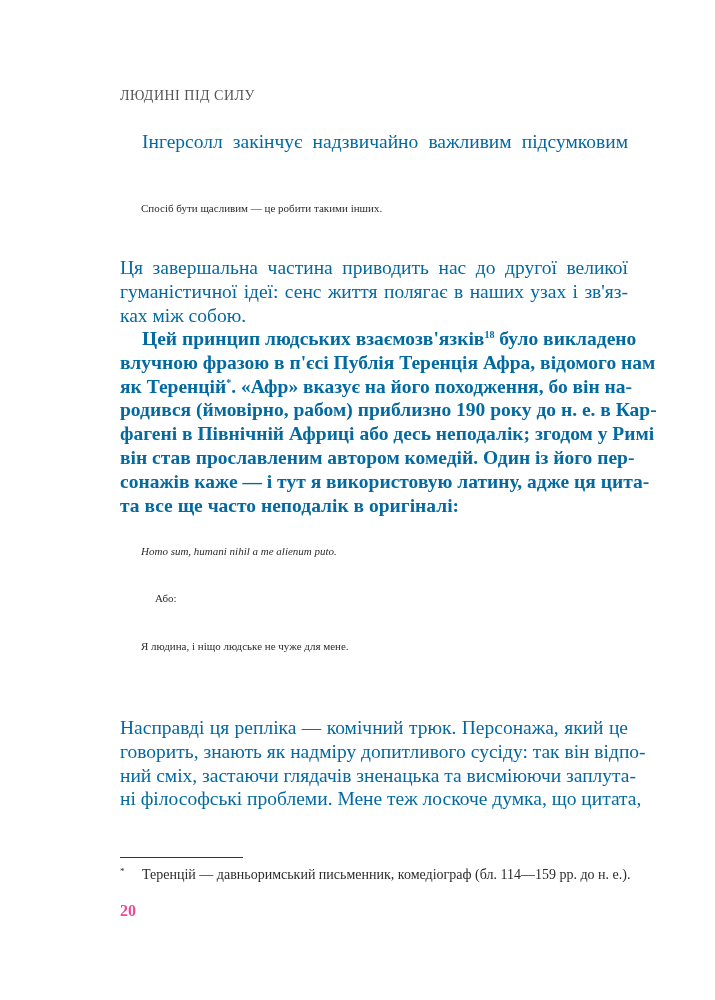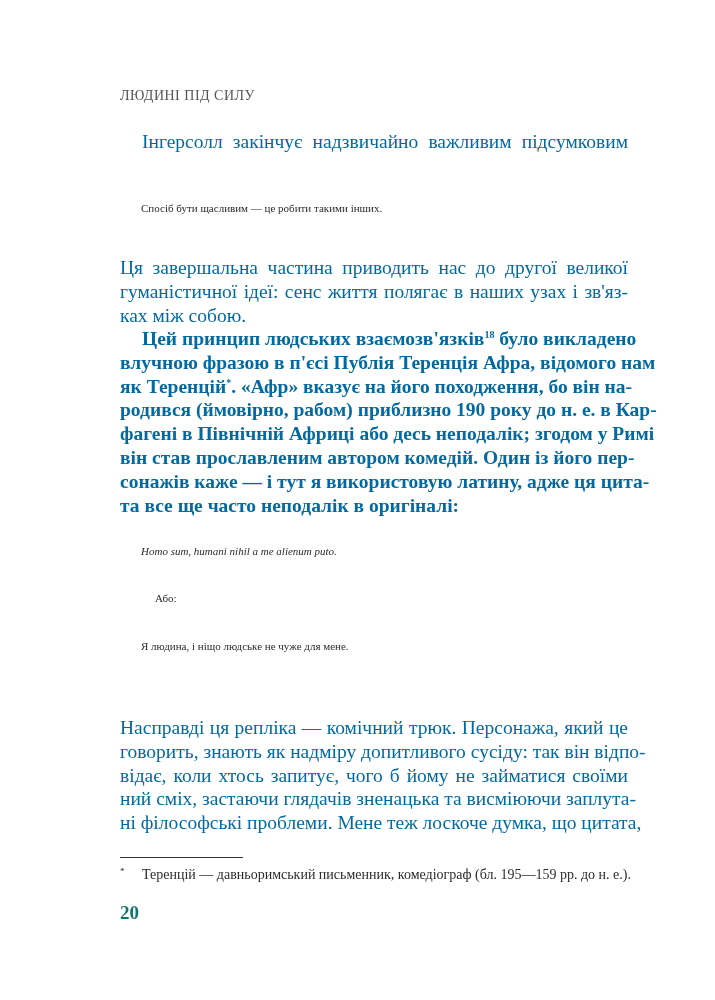--- a/index.html
+++ b/index.html
@@ -89,22 +89,22 @@
       width: 22px;
       font-size: 9px;
       vertical-align: 5px;
     }
     .page-number {
       position: absolute;
       left: 120px;
       top: 902px;
       font-family: "Liberation Serif", serif;
       font-weight: bold;
-      font-size: 19px;
-      color: #0f766e;
+      font-size: 16px;
+      color: #ec4899;
     }
   </style>
 </head>
 <body>
 
 <div class="page">
 
   <div class="running-head">ЛЮДИНІ ПІД СИЛУ</div>
 
   <div class="body-text" style="top:130px;">
@@ -132,25 +132,24 @@
 
   <div class="quote italic" style="top:545px;font-style:italic;">Homo sum, humani nihil a me alienum puto.</div>
 
   <div class="quote" style="top:592px;margin-left:14px;">Або:</div>
 
   <div class="quote" style="top:640px;">Я людина, і ніщо людське не чуже для мене.</div>
 
   <div class="body-text" style="top:688px;margin-top:28px;">
     <span class="body-line">Насправді ця репліка — комічний трюк. Персонажа, який це</span>
     <span class="body-line">говорить, знають як надміру допитливого сусіду: так він відпо-</span>
-    <span class="body-line">відає, коли хтось запитує, чого б йому не займатися своїми</span>
     <span class="body-line">ний сміх, застаючи глядачів зненацька та висміюючи заплута-</span>
     <span class="body-line">ні філософські проблеми. Мене теж лоскоче думка, що цитата,</span>
   </div>
 
   <div class="footnote-rule"></div>
   <div class="footnote">
-    <span class="marker">*</span><span>Теренцій — давньоримський письменник, комедіограф (бл. 195—159 рр. до н. е.).</span>
+    <span class="marker">*</span><span>Теренцій — давньоримський письменник, комедіограф (бл. 114—159 рр. до н. е.).</span>
   </div>
 
   <div class="page-number">20</div>
 
 </div>
 
 </body></html>

